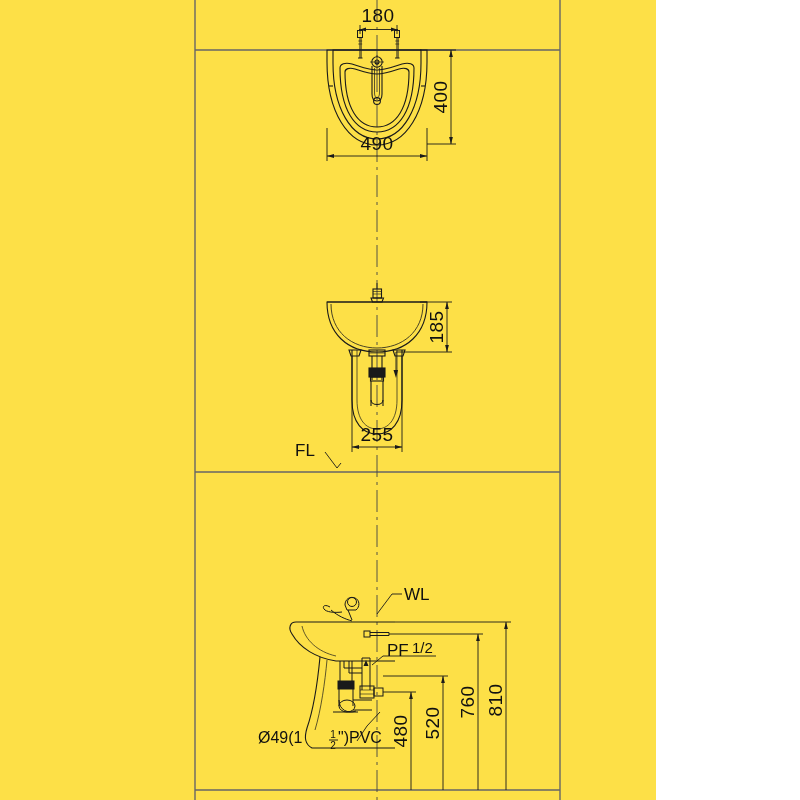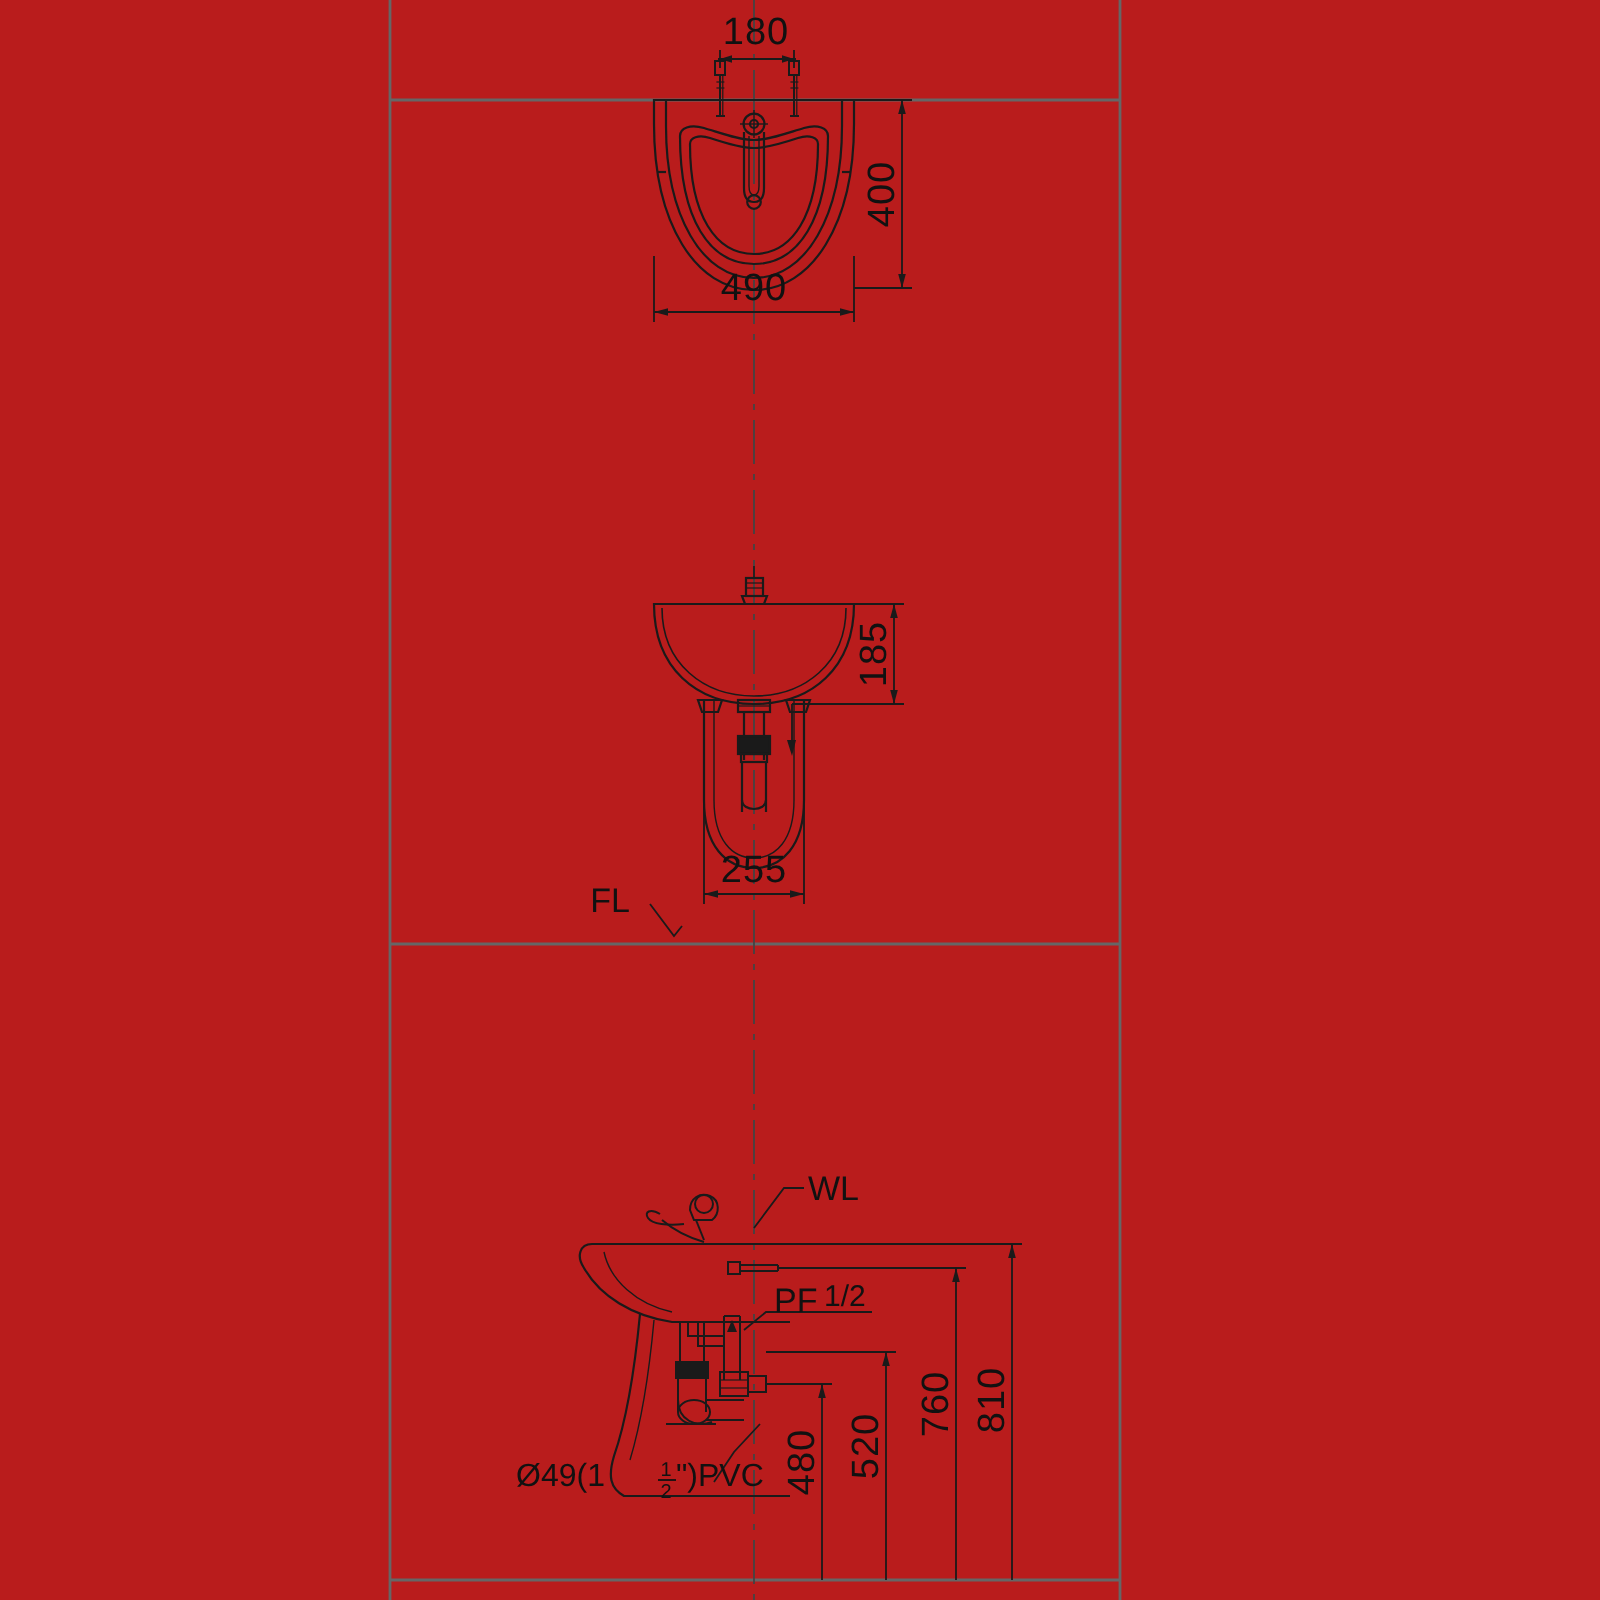--- a/index.html
+++ b/index.html
@@ -2,23 +2,23 @@
 <html><head>
 <meta charset="utf-8">
 <style>
   html, body {
     margin: 0;
     padding: 0;
     background: #ffffff;
   }
   #sheet {
     position: relative;
-    width: 800px;
+    width: 656px;
     height: 800px;
-    background: #b91c1c;
+    background: #fde047;
     font-family: "Liberation Sans", sans-serif;
     overflow: hidden;
   }
   #sheet svg {
     position: absolute;
     left: 0;
     top: 0;
   }
   .dimtext {
     font-family: "Liberation Sans", sans-serif;

